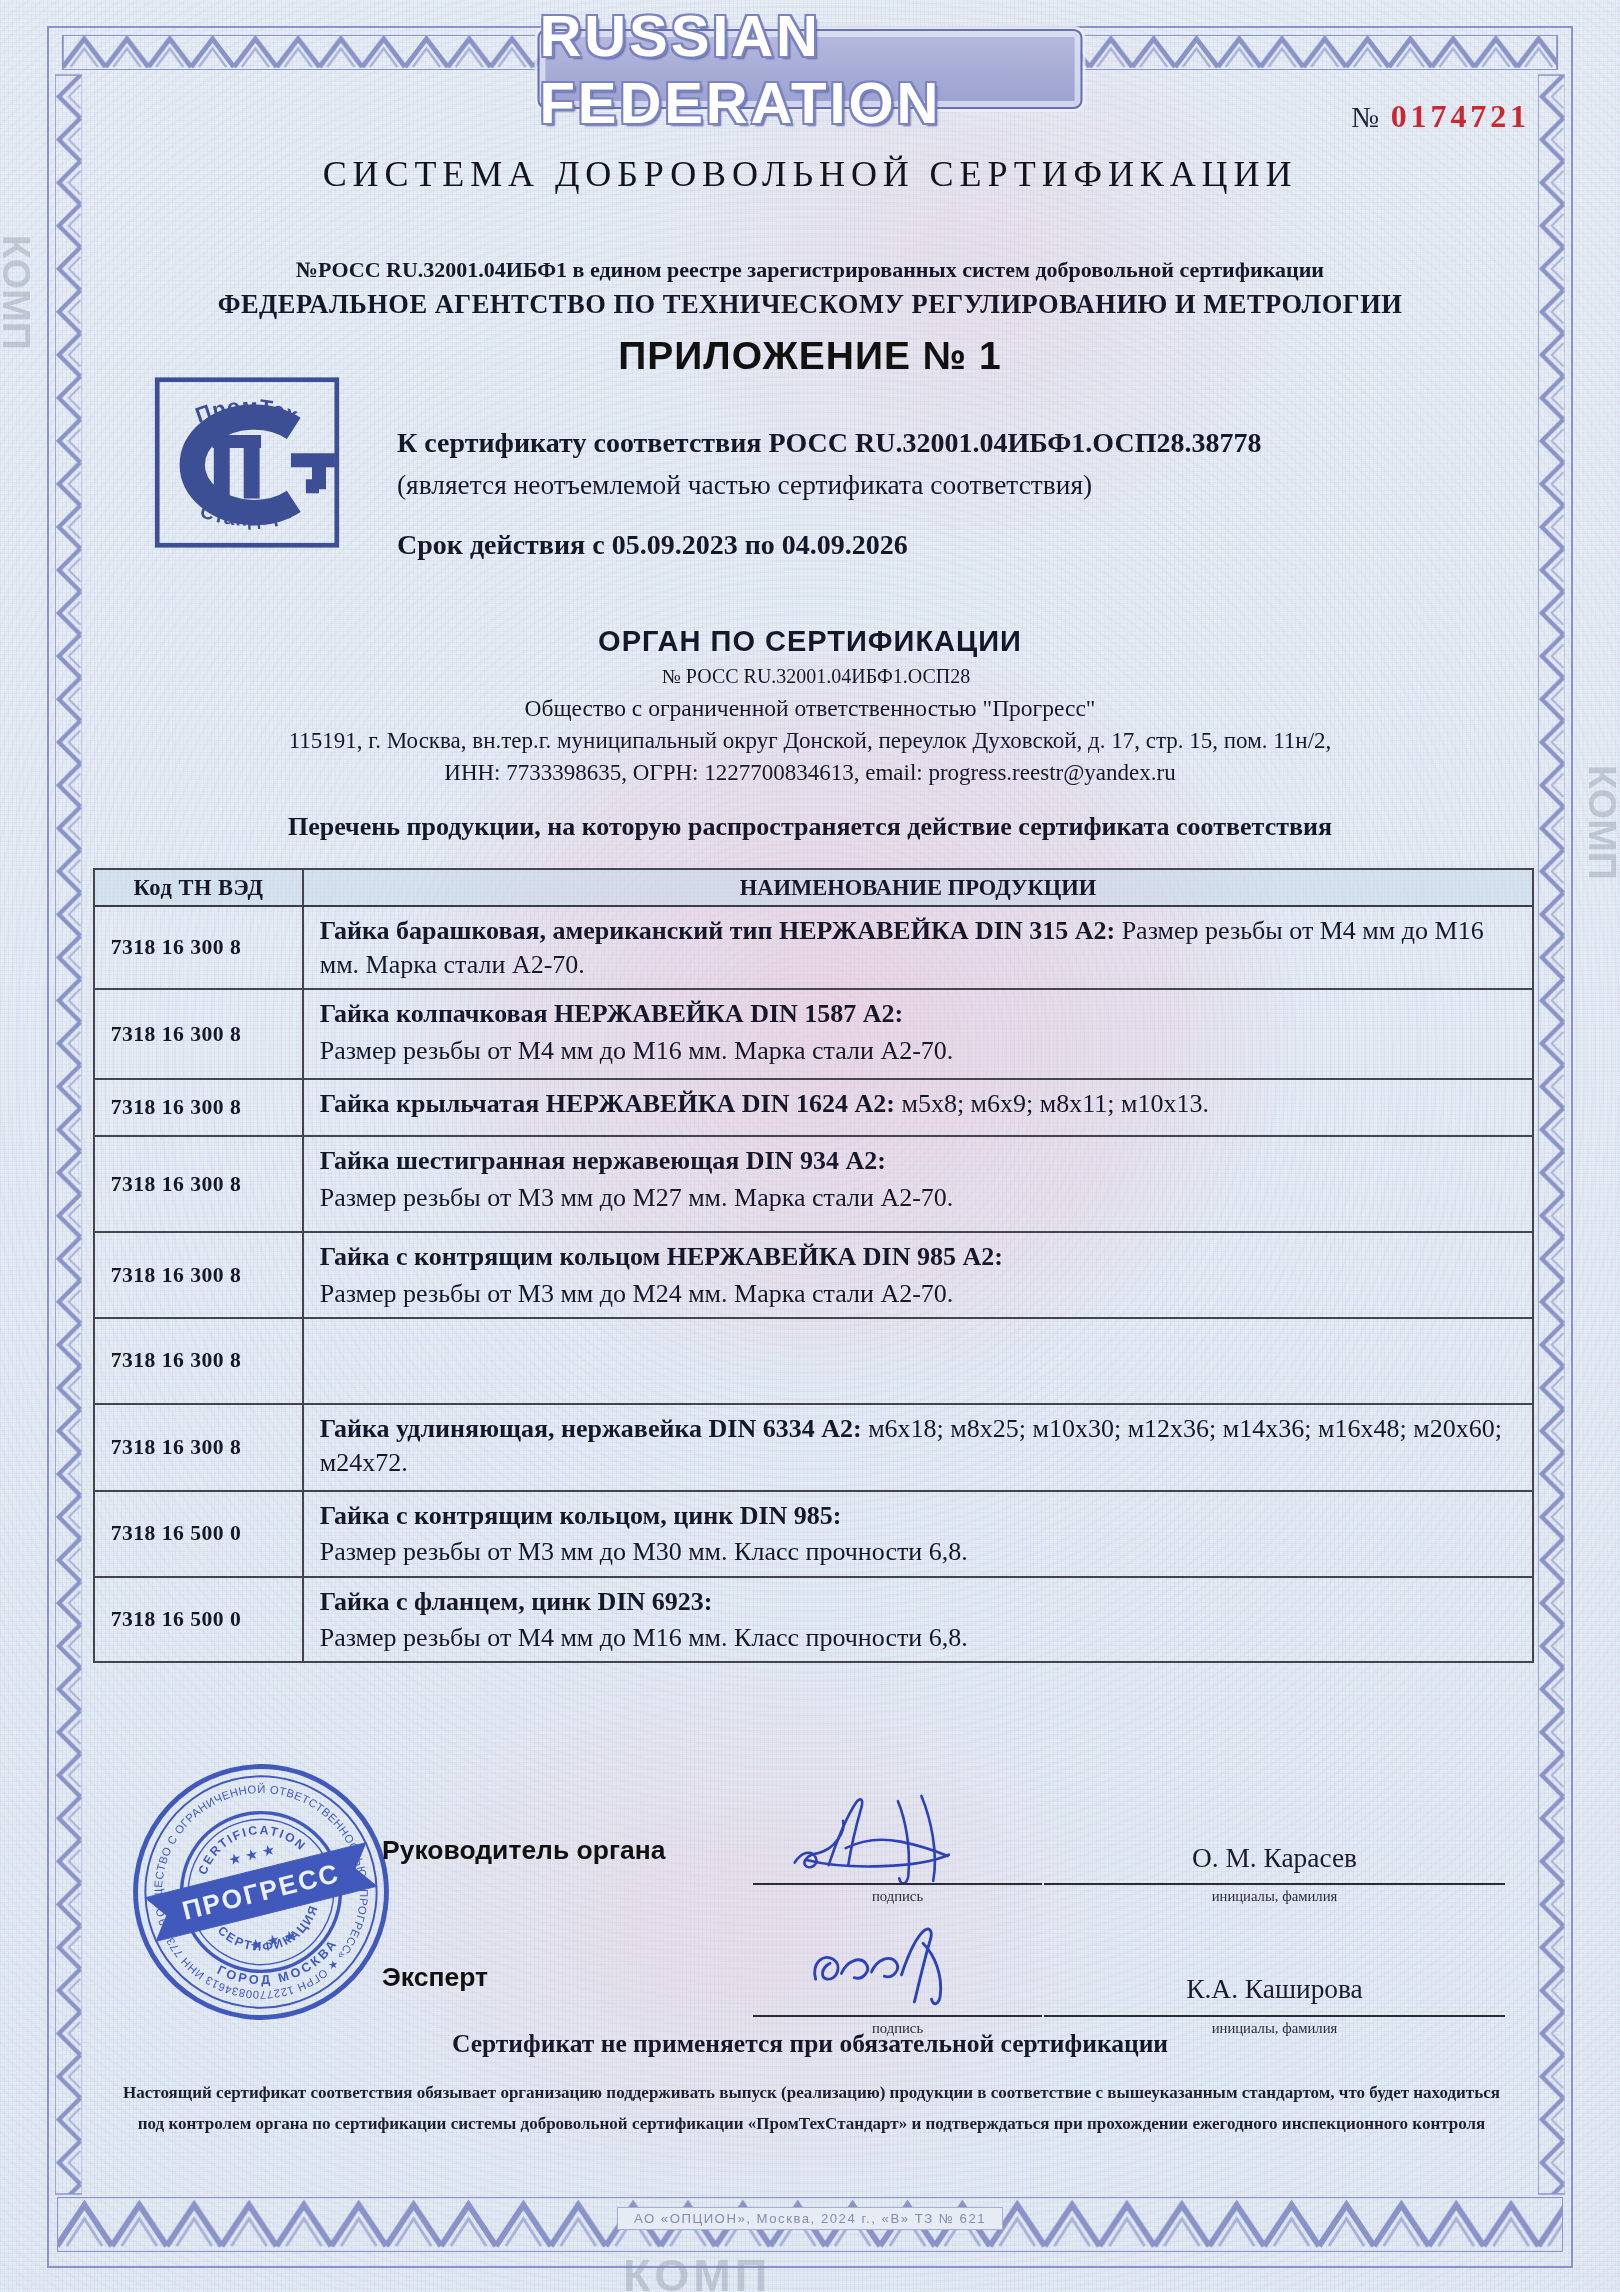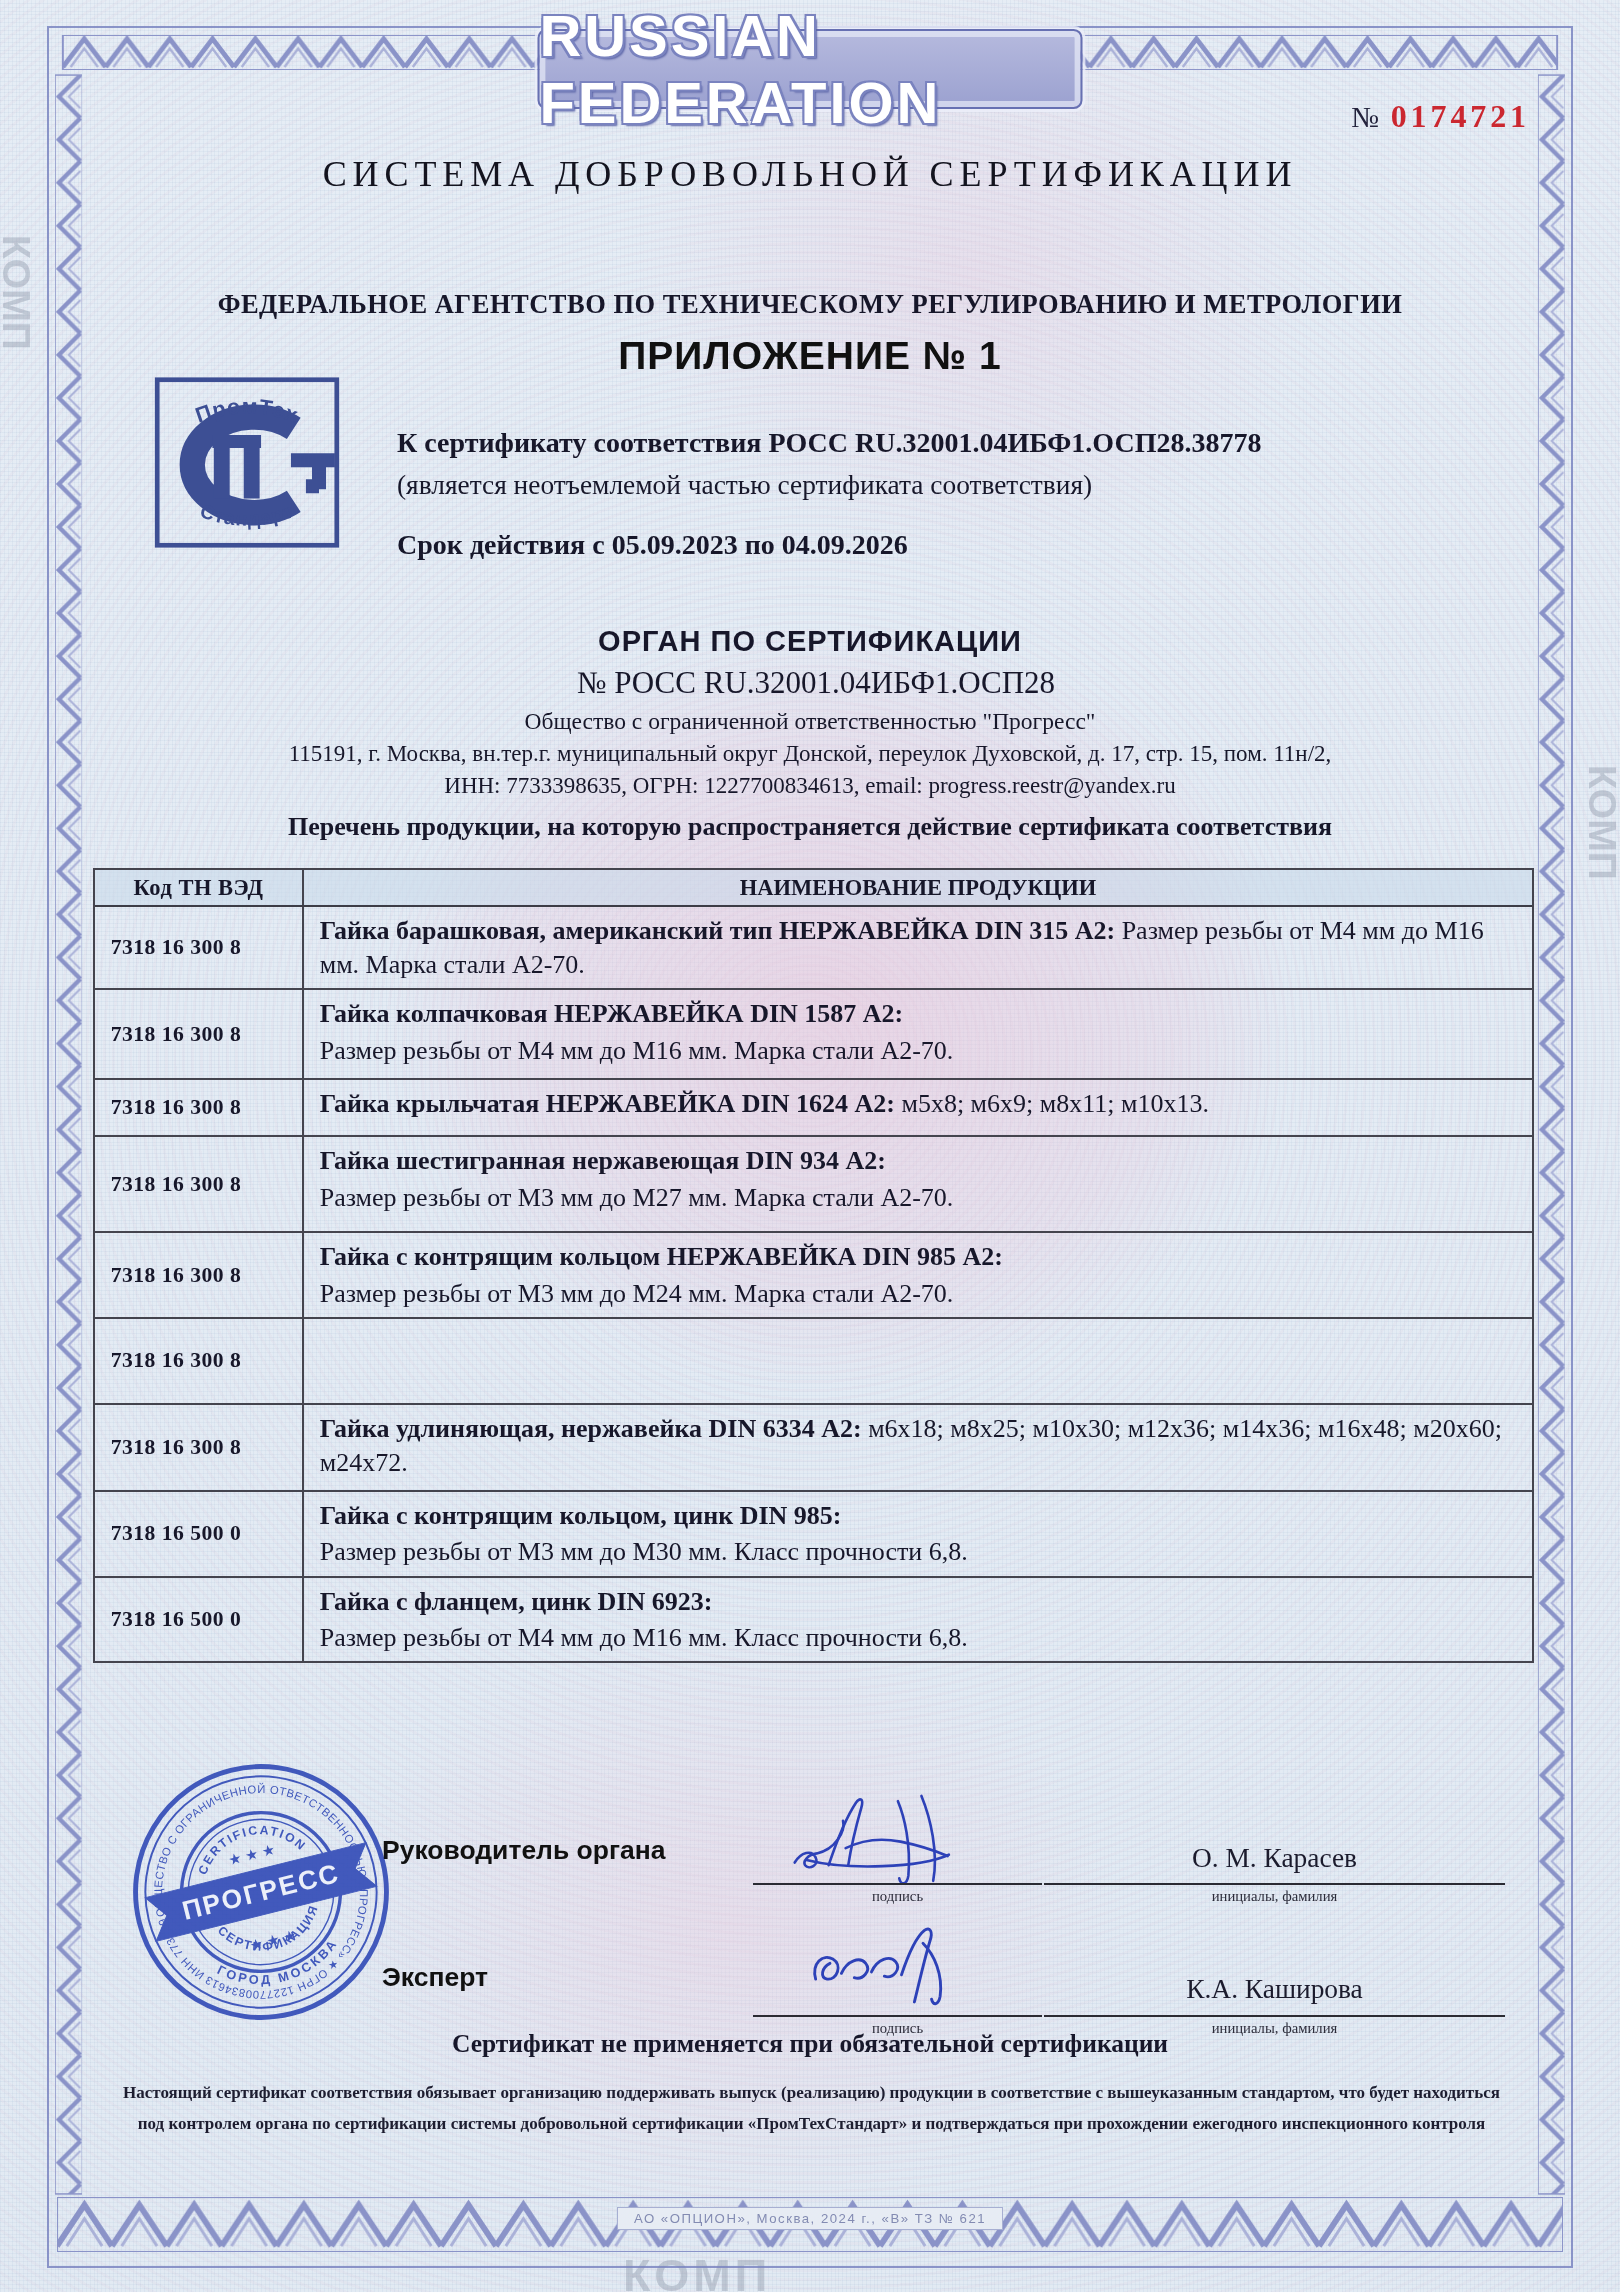--- a/index.html
+++ b/index.html
@@ -33,21 +33,21 @@
   .title2{top:206px;font-size:35px;letter-spacing:4.9px;font-weight:500;color:#14141f;}
   .regline{top:257px;font-size:22px;font-weight:bold;}
   .agency{top:289px;font-size:26.5px;font-weight:bold;letter-spacing:0.5px;}
   .appendix{top:334px;font-family:"Liberation Sans",sans-serif;font-size:39px;font-weight:bold;letter-spacing:1px;color:#111;}
   .certinfo{left:397px;top:427px;width:1137px;}
   .certinfo .l1{font-size:28px;font-weight:600;margin-bottom:10.8px;}
   .certinfo .l2{font-size:27.4px;}
   .certinfo .l3{font-size:28px;font-weight:600;margin-top:28px;}
   .org{top:625px;}
   .org .h{font-family:"Liberation Sans",sans-serif;font-size:29px;font-weight:bold;letter-spacing:1px;margin-bottom:7px;}
-  .org .n{font-size:31px;margin-bottom:6.9px;margin-left:12px;}
+  .org .n{font-size:20px;margin-bottom:6.9px;margin-left:12px;}
   .org .c{font-size:23.5px;margin-bottom:5.9px;}
   .org .a{font-size:23px;margin-bottom:5.9px;}
   .org .e{font-size:23px;}
   .phead{top:812px;font-size:26px;font-weight:bold;}
   
   .ptable{left:93px;top:868px;width:1437px;border:2.9px solid #44444e;}
   .trow{display:grid;grid-template-columns:209px 1fr;border-bottom:2px solid #44444e;}
   .trow:last-child{border-bottom:none;}
   .thead{background:rgba(198,217,233,.55);min-height:35px;border-bottom:2.9px solid #3c3c46;text-align:right;}
   .thead .cc,.thead .cn{display:flex;align-items:center;justify-content:center;font-weight:bold;font-size:22.5px;padding:2px 0;}
@@ -120,20 +120,21 @@
 
   <div class="abs banner">
     <span>RUSSIAN FEDERATION</span>
   </div>
 
   <div class="abs cert-no">
     <span class="pref">№</span><span class="num">0174721</span>
   </div>
 
   <div class="abs ctr title1">СИСТЕМА ДОБРОВОЛЬНОЙ СЕРТИФИКАЦИИ</div>
+  <div class="abs ctr regline">№РОСС RU.32001.04ИБФ1 в едином реестре зарегистрированных систем добровольной сертификации</div>
   <div class="abs ctr agency">ФЕДЕРАЛЬНОЕ АГЕНТСТВО ПО ТЕХНИЧЕСКОМУ РЕГУЛИРОВАНИЮ И МЕТРОЛОГИИ</div>
   <div class="abs ctr appendix">ПРИЛОЖЕНИЕ № 1</div>
 
   <svg class="abs" style="left:153px;top:376px;width:188px;height:173px;" viewBox="0 0 200 185">
     <defs>
       <path id="logoTop" d="M 22 64 Q 100 16 178 64"></path>
       <path id="logoBot" d="M 20 136 Q 100 184 180 136"></path>
     </defs>
     <rect x="4" y="4" width="192" height="177" fill="none" stroke="#3d4f94" stroke-width="5"></rect>
     <path d="M 150 56 A 66 51 0 1 0 150 134" fill="none" stroke="#3d4f94" stroke-width="27"></path>

